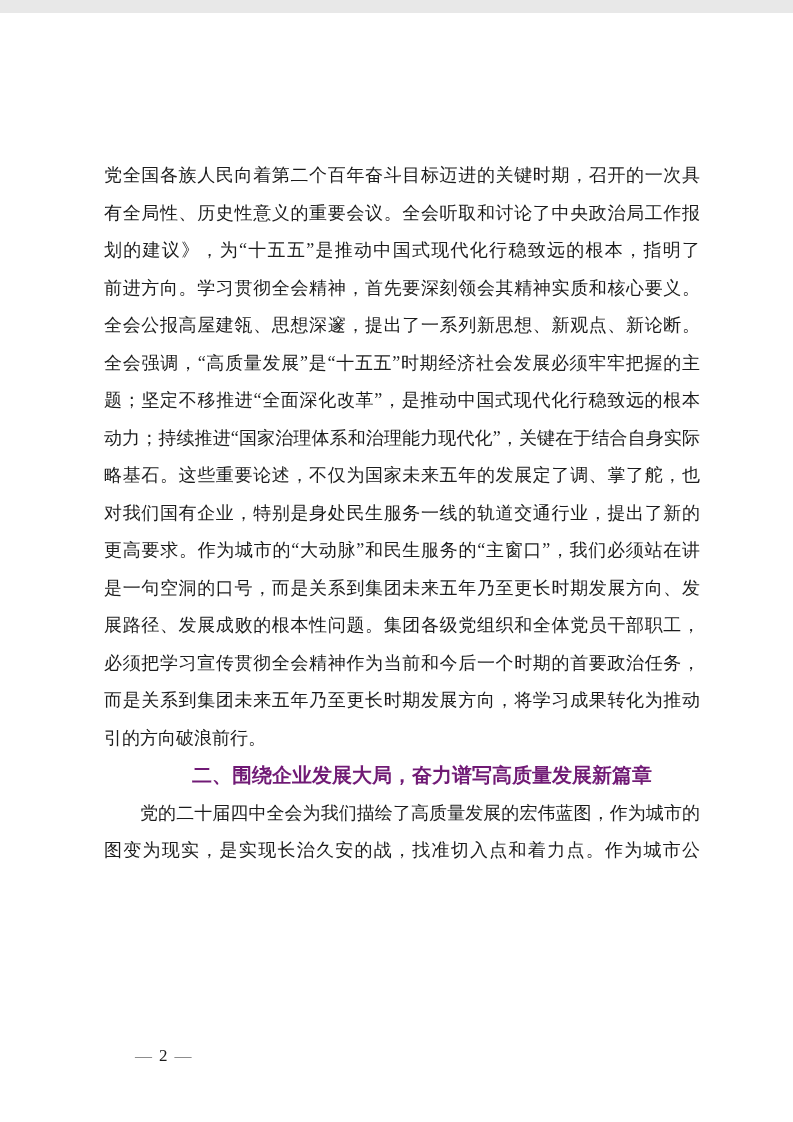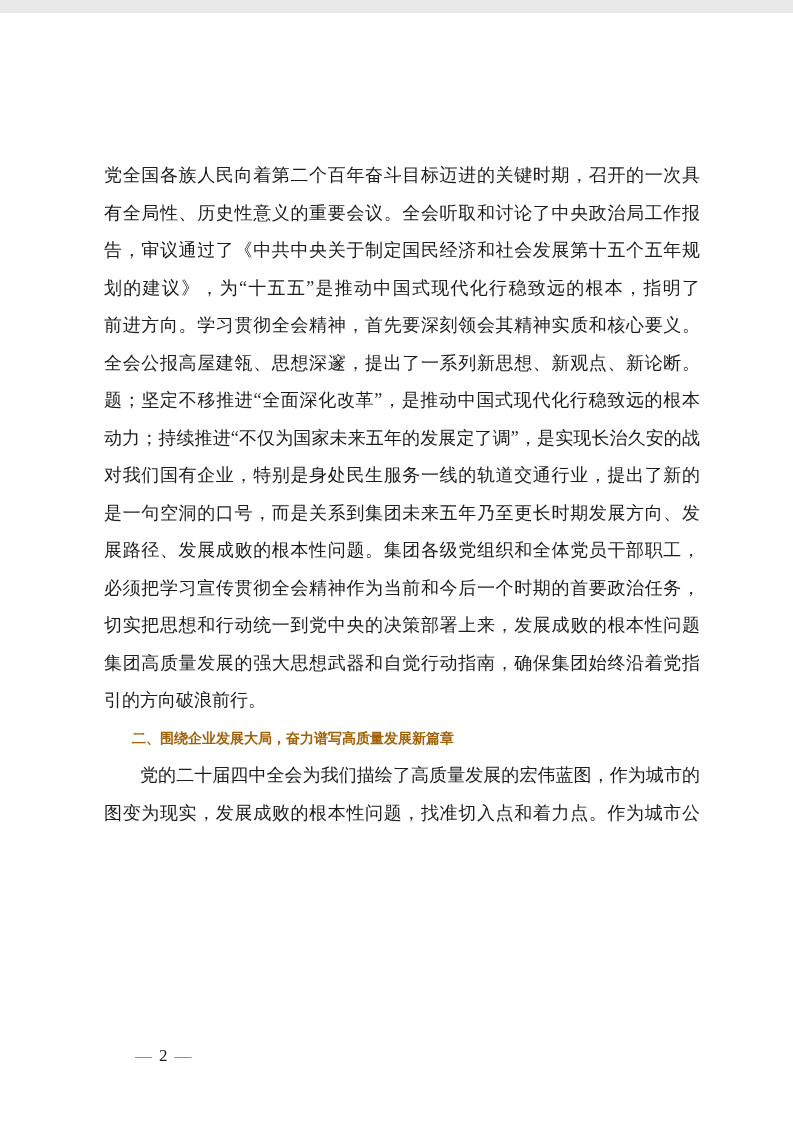--- a/index.html
+++ b/index.html
@@ -36,27 +36,27 @@
   .line.para-end {
     text-align: center;
     text-align-last: left;
   }
   .line.indent {
     text-indent: 2em;
   }
   .heading-line {
     height: 37.5px;
     line-height: 37.5px;
-    font-size: 14px;
+    font-size: 20px;
     font-weight: bold;
     font-family: "Liberation Sans", "DejaVu Sans", sans-serif;
-    color: #a16207;
+    color: #701a75;
     text-indent: 2em;
     white-space: nowrap;
-    text-align: left;
+    text-align: center;
   }
   .footer {
     position: absolute;
     left: 128px;
     top: 1030px;
     height: 26px;
     line-height: 26px;
     font-size: 17px;
     color: #222222;
   }
@@ -69,34 +69,35 @@
     font-family: "Liberation Serif", "DejaVu Serif", serif;
   }
 </style>
 </head>
 <body>
 
 <div class="page">
   <div class="text-col">
     <div class="line">党全国各族人民向着第二个百年奋斗目标迈进的关键时期，召开的一次具</div>
     <div class="line">有全局性、历史性意义的重要会议。全会听取和讨论了中央政治局工作报</div>
-    <div class="line">告，审议通过了《中共中央关于制定国民经济和社会发展第十五个五年规</div>
     <div class="line">划的建议》，为“十五五”是推动中国式现代化行稳致远的根本，指明了</div>
     <div class="line">前进方向。学习贯彻全会精神，首先要深刻领会其精神实质和核心要义。</div>
     <div class="line">全会公报高屋建瓴、思想深邃，提出了一系列新思想、新观点、新论断。</div>
+    <div class="line">全会强调，“高质量发展”是“十五五”时期经济社会发展必须牢牢把握的主</div>
     <div class="line">题；坚定不移推进“全面深化改革”，是推动中国式现代化行稳致远的根本</div>
-    <div class="line">动力；持续推进“不仅为国家未来五年的发展定了调”，是实现长治久安的战</div>
+    <div class="line">动力；持续推进“国家治理体系和治理能力现代化”，关键在于结合自身实际</div>
+    <div class="line">略基石。这些重要论述，不仅为国家未来五年的发展定了调、掌了舵，也</div>
     <div class="line">对我们国有企业，特别是身处民生服务一线的轨道交通行业，提出了新的</div>
+    <div class="line">更高要求。作为城市的“大动脉”和民生服务的“主窗口”，我们必须站在讲</div>
     <div class="line">是一句空洞的口号，而是关系到集团未来五年乃至更长时期发展方向、发</div>
     <div class="line">展路径、发展成败的根本性问题。集团各级党组织和全体党员干部职工，</div>
     <div class="line">必须把学习宣传贯彻全会精神作为当前和今后一个时期的首要政治任务，</div>
-    <div class="line">切实把思想和行动统一到党中央的决策部署上来，发展成败的根本性问题</div>
-    <div class="line">集团高质量发展的强大思想武器和自觉行动指南，确保集团始终沿着党指</div>
+    <div class="line">而是关系到集团未来五年乃至更长时期发展方向，将学习成果转化为推动</div>
     <div class="line para-end">引的方向破浪前行。</div>
     <div class="heading-line">二、围绕企业发展大局，奋力谱写高质量发展新篇章</div>
     <div class="line indent">党的二十届四中全会为我们描绘了高质量发展的宏伟蓝图，作为城市的</div>
-    <div class="line">图变为现实，发展成败的根本性问题，找准切入点和着力点。作为城市公</div>
+    <div class="line">图变为现实，是实现长治久安的战，找准切入点和着力点。作为城市公</div>
   </div>
 
   <div class="footer">
     <span class="dash">—</span><span class="page-num">2</span><span class="dash">—</span>
   </div>
 </div>
 
 </body></html>

